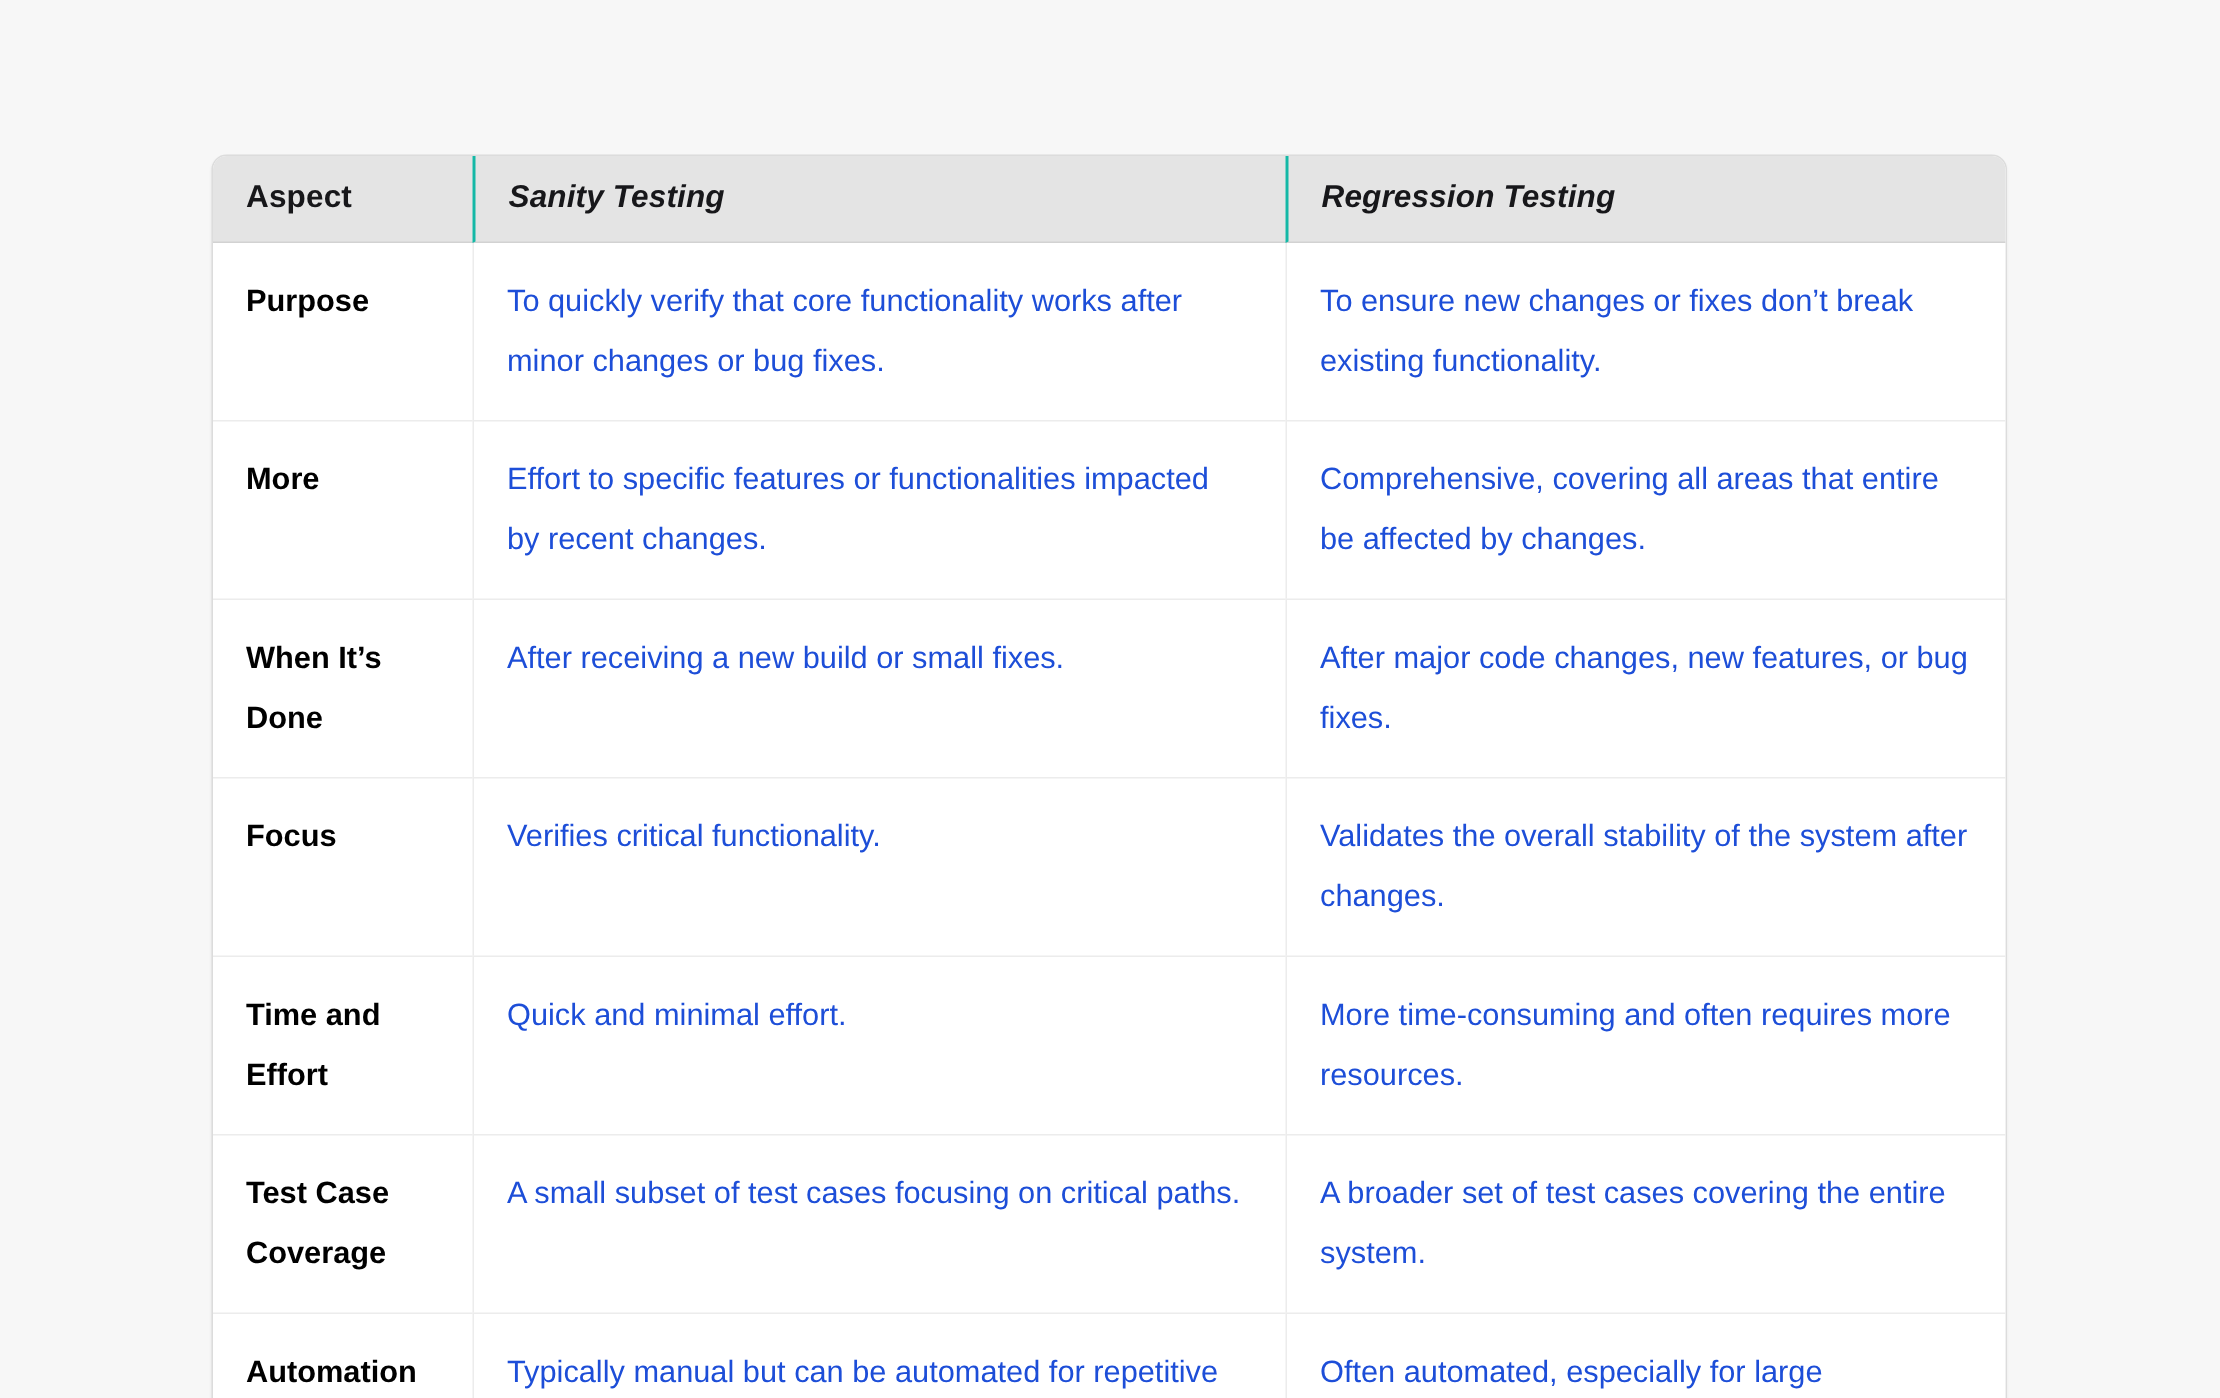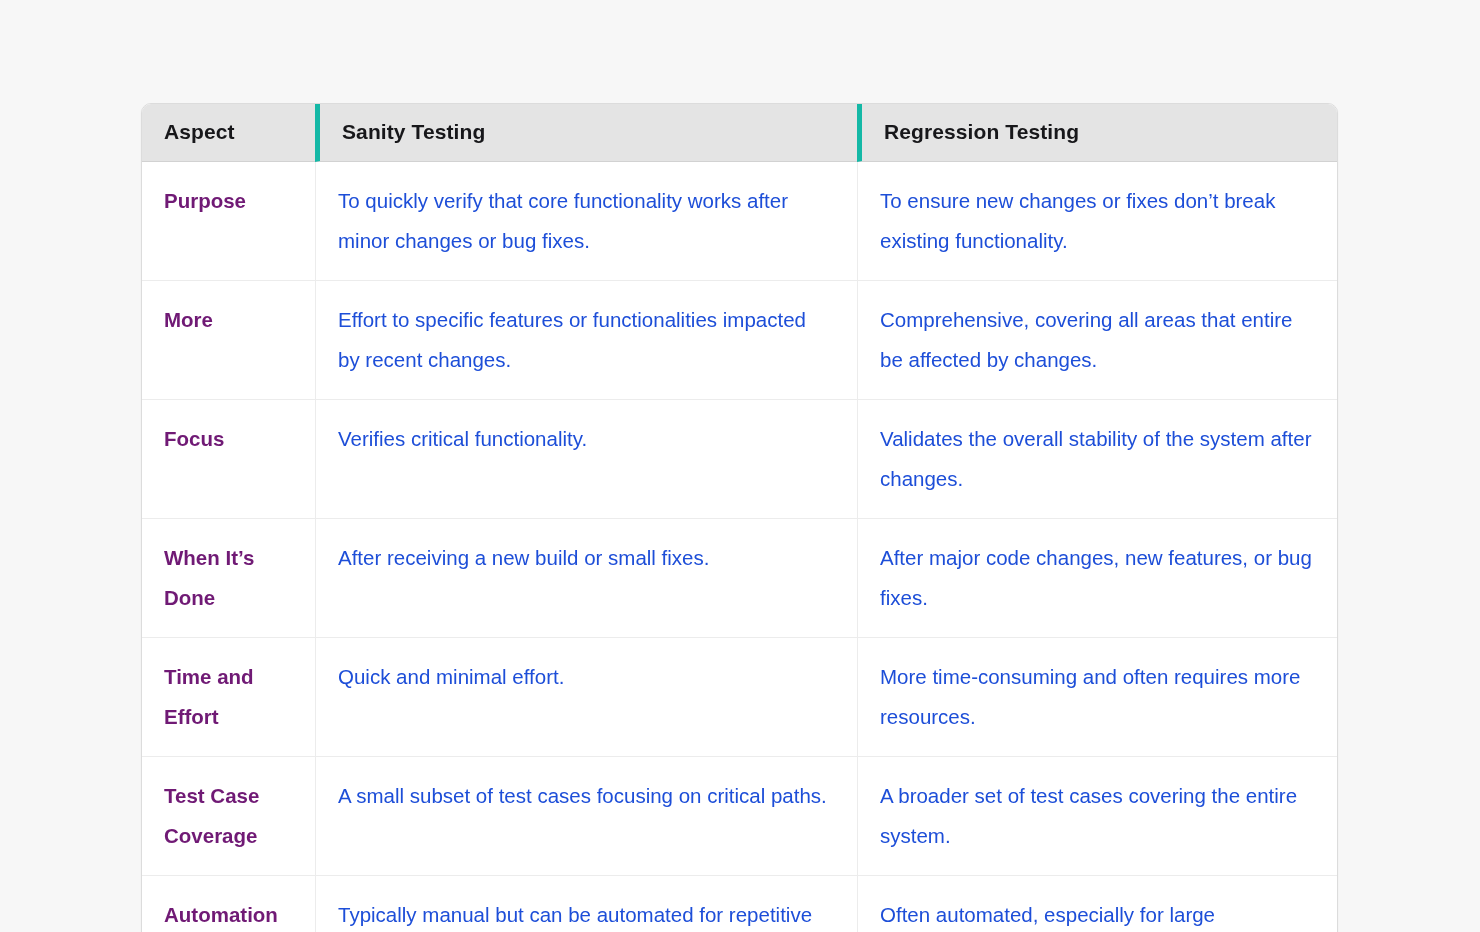--- a/index.html
+++ b/index.html
@@ -53,40 +53,41 @@
     font-weight: bold;
     color: #17171a;
     text-align: left;
     padding: 16px 0 17px 22px;
     border-bottom: 1px solid #d2d2d2;
     letter-spacing: 0.1px;
     white-space: nowrap;
   }
   thead th.th-sanity,
   thead th.th-regress {
-    border-left: 5px solid #14b8a6;
+    border-left: 2px solid #14b8a6;
+    font-style: italic;
   }
 
   tbody td {
     font-size: 20.5px;
     line-height: 40px;
     color: #1d4ed8;
     vertical-align: top;
     padding: 19px 24px 19px 22px;
     border-top: 1px solid #ececec;
     background: #ffffff;
     height: 58px;
   }
   tbody tr:first-child td {
     border-top: none;
   }
   tbody td.td-aspect {
     font-weight: bold;
     padding-right: 10px;
-    color: #701a75;
+    color: #000000;
   }
   tbody td.td-sanity,
   tbody td.td-regress {
     border-left: 1px solid #ececec;
     font-weight: normal;
   }
 </style>
 </head>
 <body>
 
@@ -114,29 +115,29 @@
           <td class="td-regress">To ensure new changes or fixes don’t break existing functionality.</td>
         </tr>
 
         <tr>
           <td class="td-aspect">More</td>
           <td class="td-sanity">Effort to specific features or functionalities impacted by recent changes.</td>
           <td class="td-regress">Comprehensive, covering all areas that entire be affected by changes.</td>
         </tr>
 
         <tr>
+          <td class="td-aspect">When It’s Done</td>
+          <td class="td-sanity">After receiving a new build or small fixes.</td>
+          <td class="td-regress">After major code changes, new features, or bug fixes.</td>
+        </tr>
+
+        <tr>
           <td class="td-aspect">Focus</td>
           <td class="td-sanity">Verifies critical functionality.</td>
           <td class="td-regress">Validates the overall stability of the system after changes.</td>
-        </tr>
-
-        <tr>
-          <td class="td-aspect">When It’s Done</td>
-          <td class="td-sanity">After receiving a new build or small fixes.</td>
-          <td class="td-regress">After major code changes, new features, or bug fixes.</td>
         </tr>
 
         <tr>
           <td class="td-aspect">Time and Effort</td>
           <td class="td-sanity">Quick and minimal effort.</td>
           <td class="td-regress">More time-consuming and often requires more resources.</td>
         </tr>
 
         <tr>
           <td class="td-aspect">Test Case Coverage</td>

